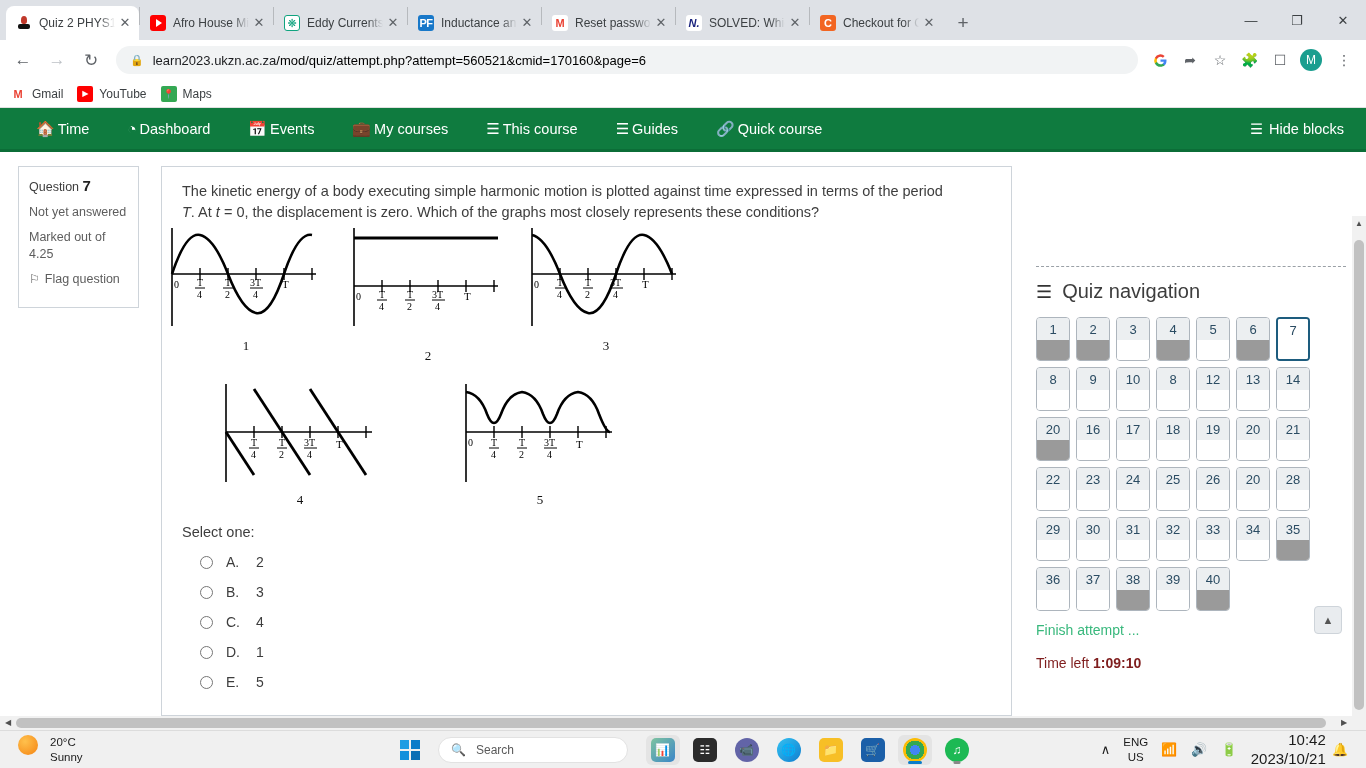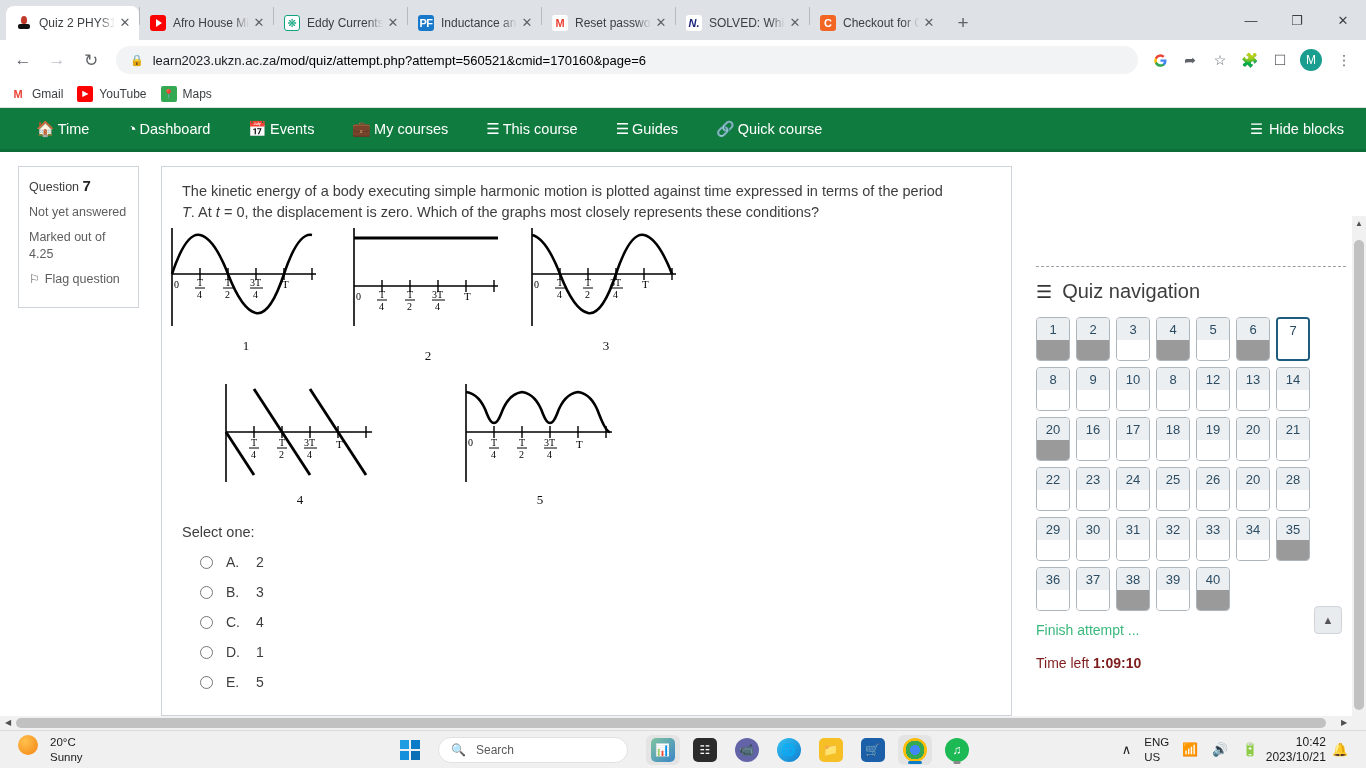--- a/index.html
+++ b/index.html
@@ -171,22 +171,22 @@
   .tapps { display: flex; align-items: center; margin-left: 14px; }
   .tapp { width: 34px; height: 30px; display:flex; align-items:center; justify-content:center; position: relative; margin: 0 4px; }
   .tapp .ic { width: 24px; height: 24px; border-radius: 5px; display:flex; align-items:center; justify-content:center; font-size:12px; color:#fff; }
   .tapp.running::after { content:""; position:absolute; bottom:1px; left:50%; transform:translateX(-50%);
                          width:14px; height:3px; border-radius:2px; background:#0c7cc9; }
   .tapp.minim::after { content:""; position:absolute; bottom:1px; left:50%; transform:translateX(-50%);
                        width:7px; height:3px; border-radius:2px; background:#888; }
   .tapp.hl { background: #e4e4e4; border-radius: 6px; }
   .tray { position: absolute; right: 10px; display: flex; align-items: center; font-size: 11px; color: #1b1b1b; }
   .tray .ti { margin: 0 7px; font-size: 13px; }
-  .tray .lang { line-height: 1.25; font-size: 11.5px; margin: 0 6px; }
-  .clock { text-align: right; line-height: 1.25; font-size: 12px; }
+  .tray .lang { text-align: center; line-height: 1.25; font-size: 11.5px; margin: 0 6px; }
+  .clock { text-align: right; line-height: 1.25; font-size: 15px; margin-left: 6px; }
 </style>
 </head>
 <body>
 
 <div class="browser">
 
   <div class="tabstrip">
     <div class="tab active">
       <span class="favicon fi-quiz"></span>
       <span class="tlabel">Quiz 2 PHYS1620</span>

